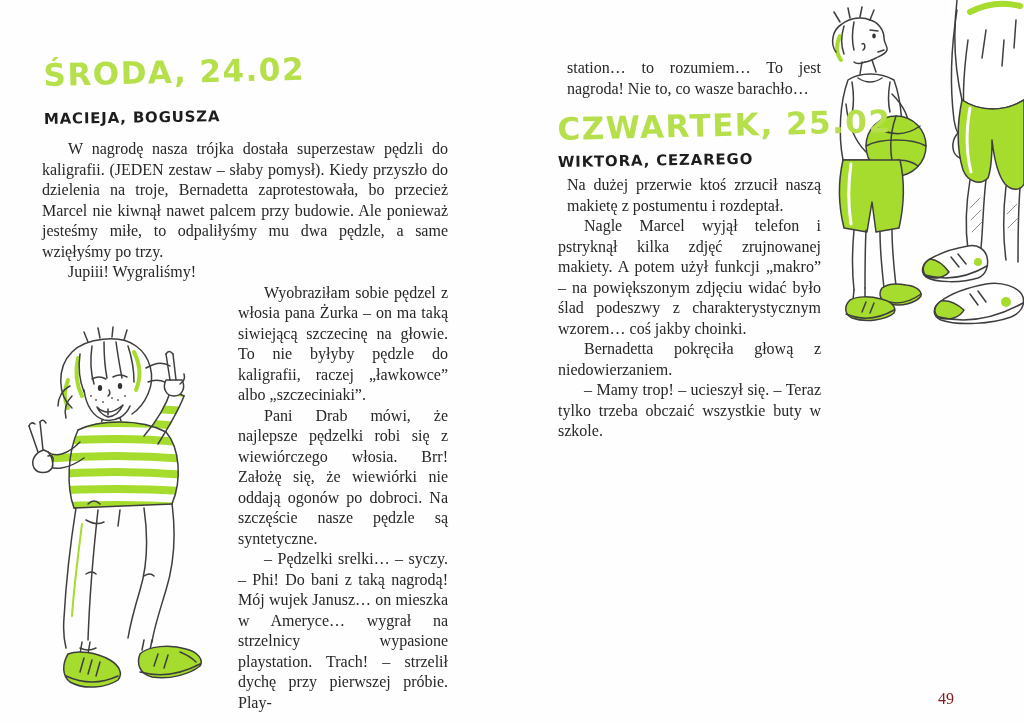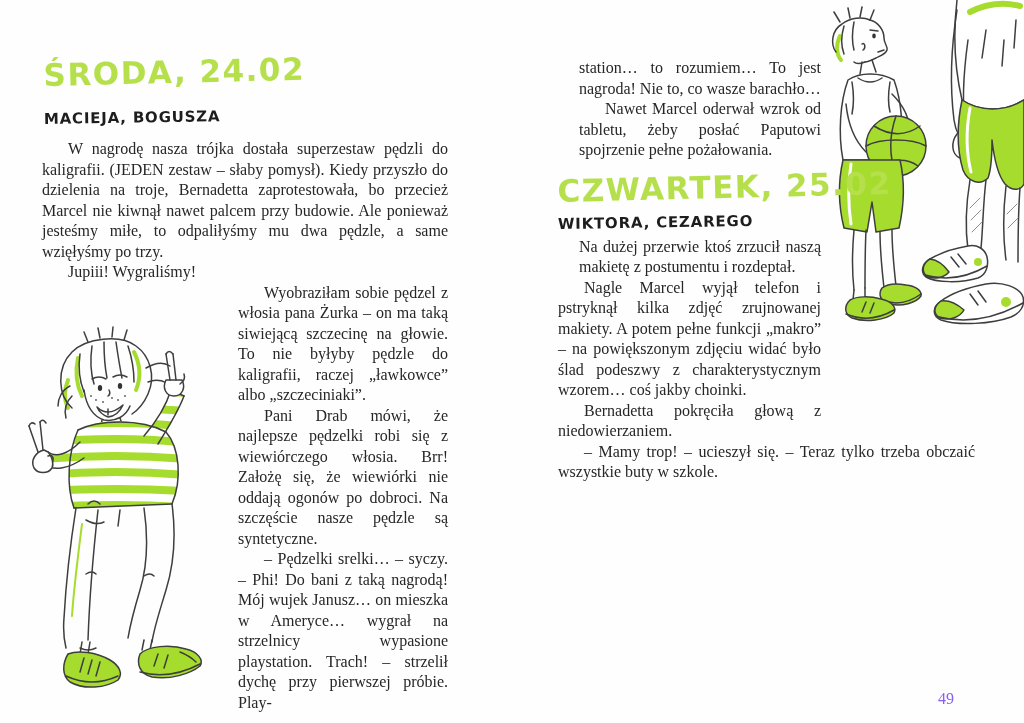--- a/index.html
+++ b/index.html
@@ -32,37 +32,37 @@
   .lp2 { position:absolute; top:110px; left:44px; }
 
   .body { position:absolute; font-size:16px; line-height:20.5px; }
   .body p { margin:0; text-align:justify; text-indent:26px; hyphens:none; }
   .body p.noindent { text-indent:0; }
   .lbody { top:139px; left:42px; width:406px; }
   .rbody { top:58px;  left:46px; width:417px; }
 
   .rbody .day-heading { position:static; margin:13px 0 0 0; }
   .rbody .name-day    { position:static; margin:7px 0 4px 0; }
-  .rbody p.narrow { margin-left:21px; }
+  .rbody p.narrow { margin-left:9px; }
 
   .girl-float {
     float:left; width:180px; height:378px;
     margin:48px 16px 0 0; position:relative;
   }
   .girl-float svg { position:absolute; left:-14px; top:-7px; }
 
   .boys-float {
     float:right; width:140px; height:360px;
     margin:0 0 6px 14px; position:relative;
   }
   .boys-float svg { position:absolute; right:-49px; top:-58px; }
 
   .pagenum {
     position:absolute; top:690px; left:426px;
-    font-size:16px; color:#8b5cf6;
+    font-size:16px; color:#7f1d1d;
   }
 
   
   .sk { stroke:var(--sketch,#3e3e3e); fill:none; stroke-width:1.5;
         stroke-linecap:round; stroke-linejoin:round; }
   .sk-light { stroke:#8f8f8f; fill:none; stroke-width:1;
         stroke-linecap:round; }
   .fw { fill:#fff; }
   .fg { fill:var(--accent-green,#a6dc2d); }
   .dk { fill:#333; stroke:none; }
@@ -336,25 +336,24 @@
             <path class="sk fg" d="M40,300 C34,306 34,314 42,318 C56,323 76,320 84,313 C87,307 81,301 71,299 C60,296 47,296 40,300 Z"></path>
             <path class="sk" d="M36,314 Q60,324 84,310"></path>
             <path class="sk" d="M56,302 L52,312"></path>
               <path class="sk" d="M64,303 L60,313"></path>
           </g>
         </g>
       </svg>
     </div>
 
     <p class="narrow noindent">station… to rozumiem… To jest nagroda! Nie to, co wasze barachło…</p>
-    <p class="narrow">Nawet Marcel oderwał wzrok od tabletu, żeby posłać Paputowi spojrzenie pełne pożałowania.</p>
 
     <h1 class="day-heading">CZWARTEK, 25.02</h1>
     <div class="name-day">WIKTORA, CEZAREGO</div>
 
     <p class="narrow noindent">Na dużej przerwie ktoś zrzucił naszą makietę z postumentu i rozdeptał.</p>
-    <p>Nagle Marcel wyjął telefon i pstryknął kilka zdjęć zrujnowanej makiety. A potem pełne funkcji „makro” – na powiększonym zdjęciu widać było ślad podeszwy z charakterystycznym wzorem… coś jakby choinki.</p>
+    <p>Nagle Marcel wyjął telefon i pstryknął kilka zdjęć zrujnowanej makiety. A potem użył funkcji „makro” – na powiększonym zdjęciu widać było ślad podeszwy z charakterystycznym wzorem… coś jakby choinki.</p>
     <p>Bernadetta pokręciła głową z niedowierzaniem.</p>
     <p>– Mamy trop! – ucieszył się. – Teraz tylko trzeba obczaić wszystkie buty w szkole.</p>
   </div>
 
   <div class="pagenum">49</div>
 </div>
 
 </body></html>

